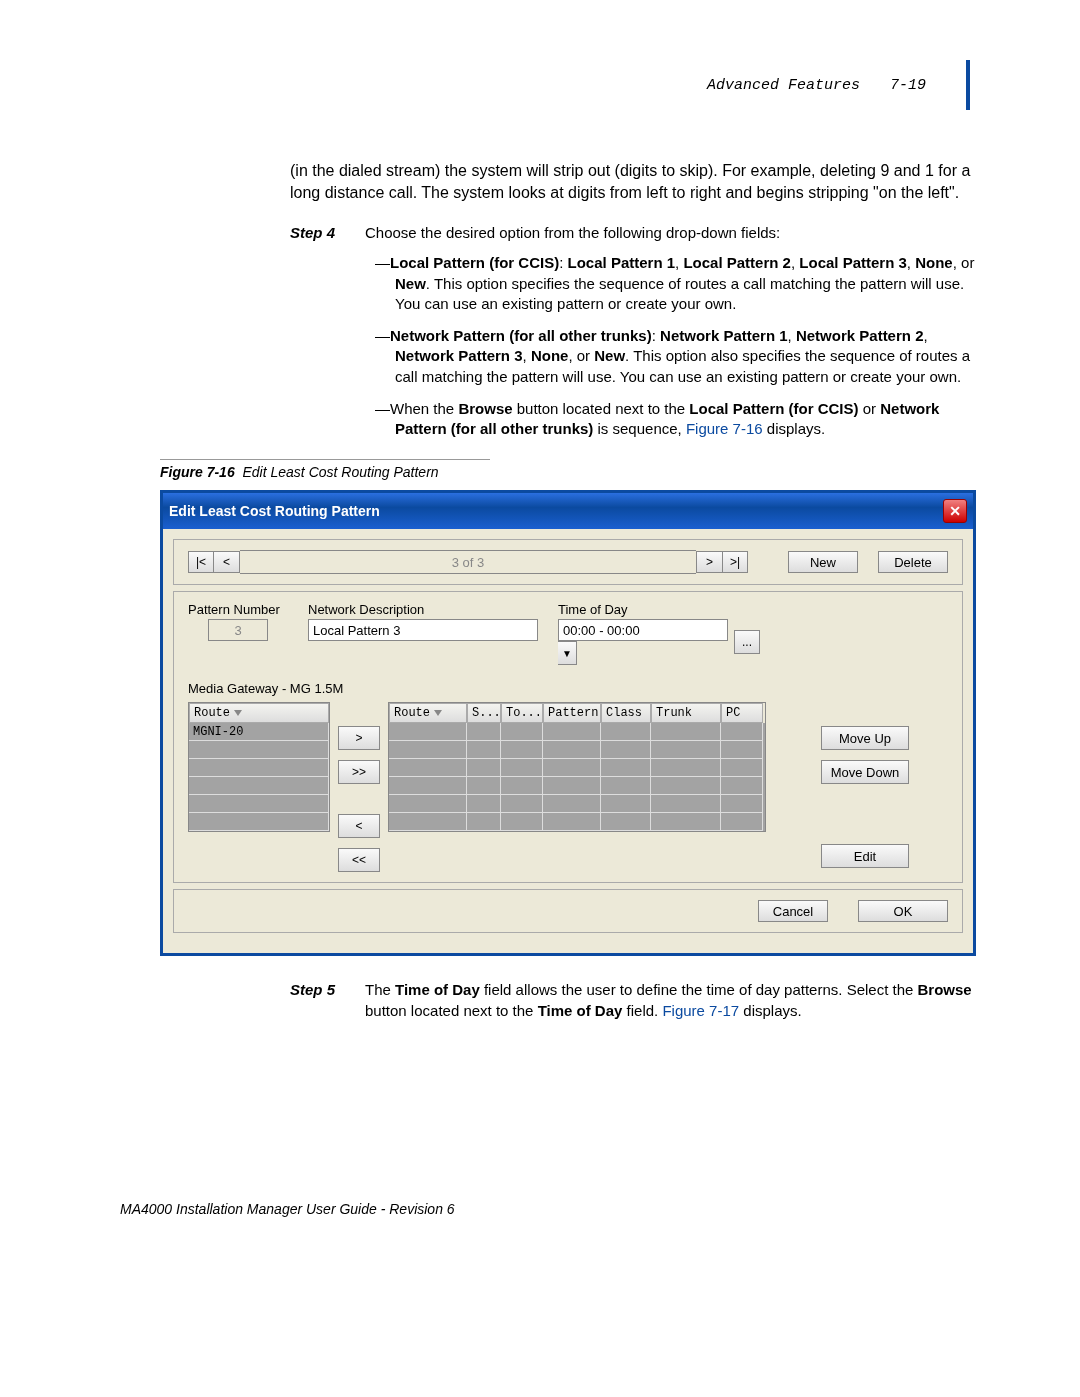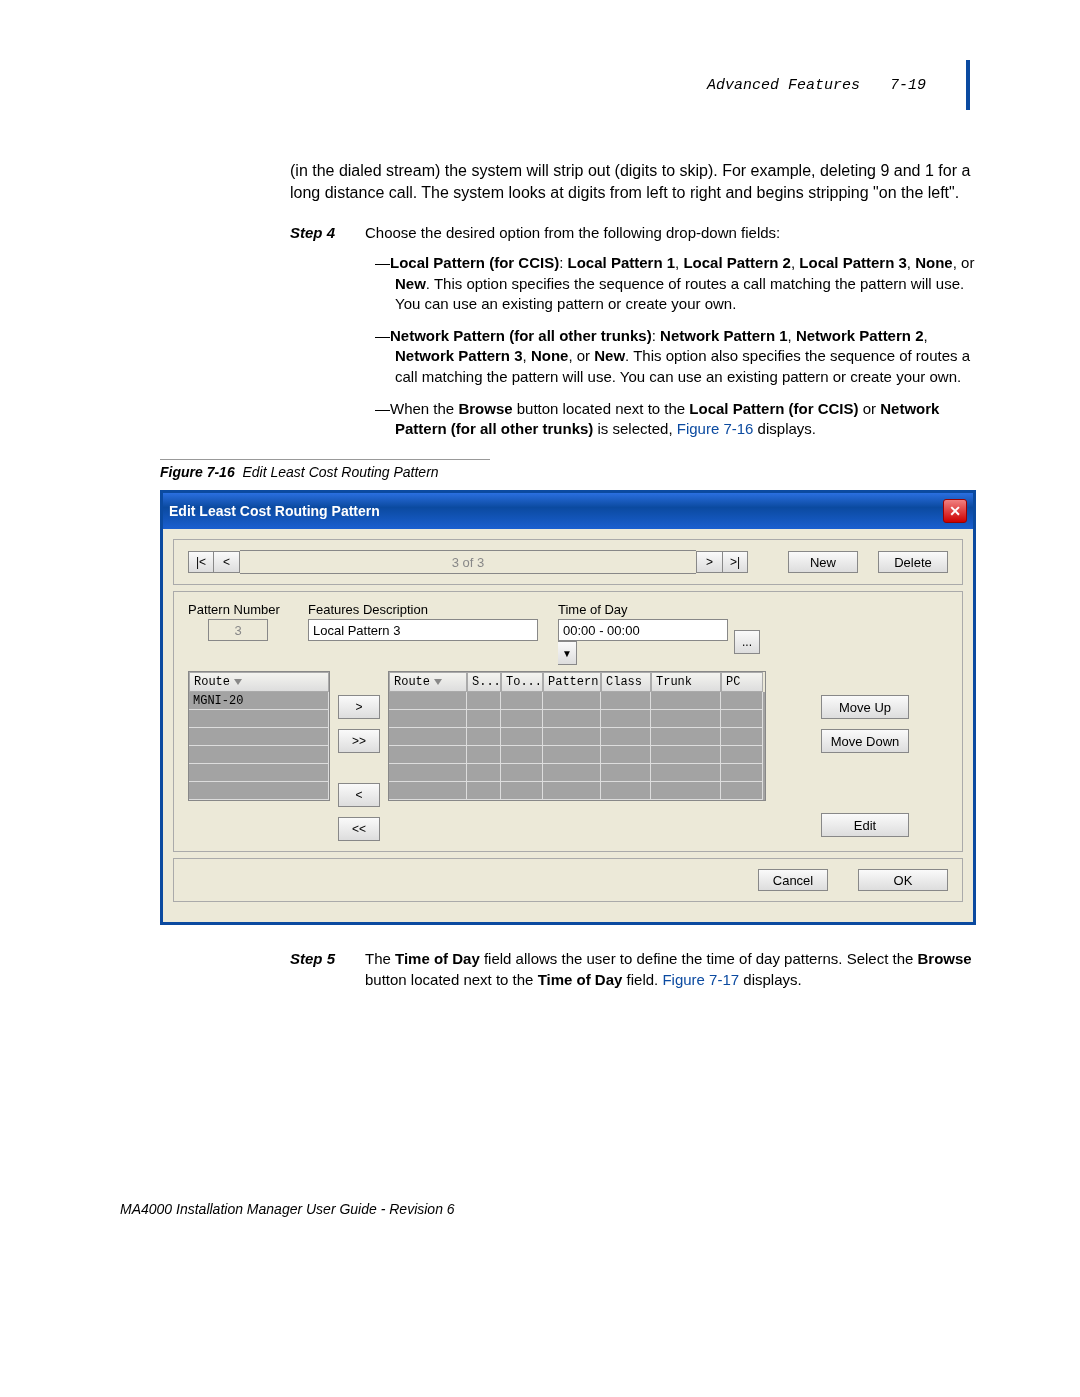--- a/index.html
+++ b/index.html
@@ -274,21 +274,21 @@
   </div>
 
   <div class="bullets">
     <div class="bullet-item">
       <span class="dash">—</span><span class="bold">Local Pattern (for CCIS)</span><span>: </span><span class="bold">Local Pattern 1</span><span>, </span><span class="bold">Local Pattern 2</span><span>, </span><span class="bold">Local Pattern 3</span><span>, </span><span class="bold">None</span><span>, or </span><span class="bold">New</span><span>. This option specifies the sequence of routes a call matching the pattern will use. You can use an existing pattern or create your own.</span>
     </div>
     <div class="bullet-item">
       <span class="dash">—</span><span class="bold">Network Pattern (for all other trunks)</span><span>: </span><span class="bold">Network Pattern 1</span><span>, </span><span class="bold">Network Pattern 2</span><span>, </span><span class="bold">Network Pattern 3</span><span>, </span><span class="bold">None</span><span>, or </span><span class="bold">New</span><span>. This option also specifies the sequence of routes a call matching the pattern will use. You can use an existing pattern or create your own.</span>
     </div>
     <div class="bullet-item">
-      <span class="dash">—</span><span>When the </span><span class="bold">Browse</span><span> button located next to the </span><span class="bold">Local Pattern (for CCIS)</span><span> or </span><span class="bold">Network Pattern (for all other trunks)</span><span> is selected, </span><span class="figref">Figure 7-16</span><span> displays.</span>
+      <span class="dash">—</span><span>When the </span><span class="bold">Browse</span><span> button located next to the </span><span class="bold">Local Pattern (for CCIS)</span><span> or </span><span class="bold">Network Pattern (for all other trunks)</span><span> is sequence, </span><span class="figref">Figure 7-16</span><span> displays.</span>
     </div>
   </div>
 
   <div class="figure-caption">
     <span class="fig-label">Figure 7-16</span>&nbsp;&nbsp;<span>Edit Least Cost Routing Pattern</span>
   </div>
 
   <div class="dialog">
     <div class="titlebar">
       <span class="titlebar-title">Edit Least Cost Routing Pattern</span>
@@ -309,35 +309,36 @@
       <div class="std-btn">Delete</div>
     </div>
 
     <div class="dlg-body">
       <div class="fields-row">
         <div class="field" style="width:100px">
           <span class="fld-label">Pattern Number</span>
           <div class="fld-input ro" style="width:50px;margin:0 auto">3</div>
         </div>
         <div class="field" style="width:230px">
-          <span class="fld-label">Features Description</span>
+          <span class="fld-label">Network Description</span>
           <div class="fld-input" style="width:220px">Local Pattern 3</div>
         </div>
         <div class="field">
           <span class="fld-label">Time of Day</span>
           <div style="display:flex;align-items:center">
             <div class="combo">
               <div class="fld-input">00:00 - 00:00</div>
               <div class="combo-arrow">▼</div>
             </div>
             <div class="browse-btn">...</div>
           </div>
         </div>
       </div>
 
+      <div class="mg-label">Media Gateway - MG 1.5M</div>
 
       <div class="route-area">
 
         <div class="grid" style="width:140px">
           <div class="hdr-row">
             <div class="hdr" style="width:140px">
               <span>Route</span>
               <span class="tri"></span>
             </div>
           </div>

